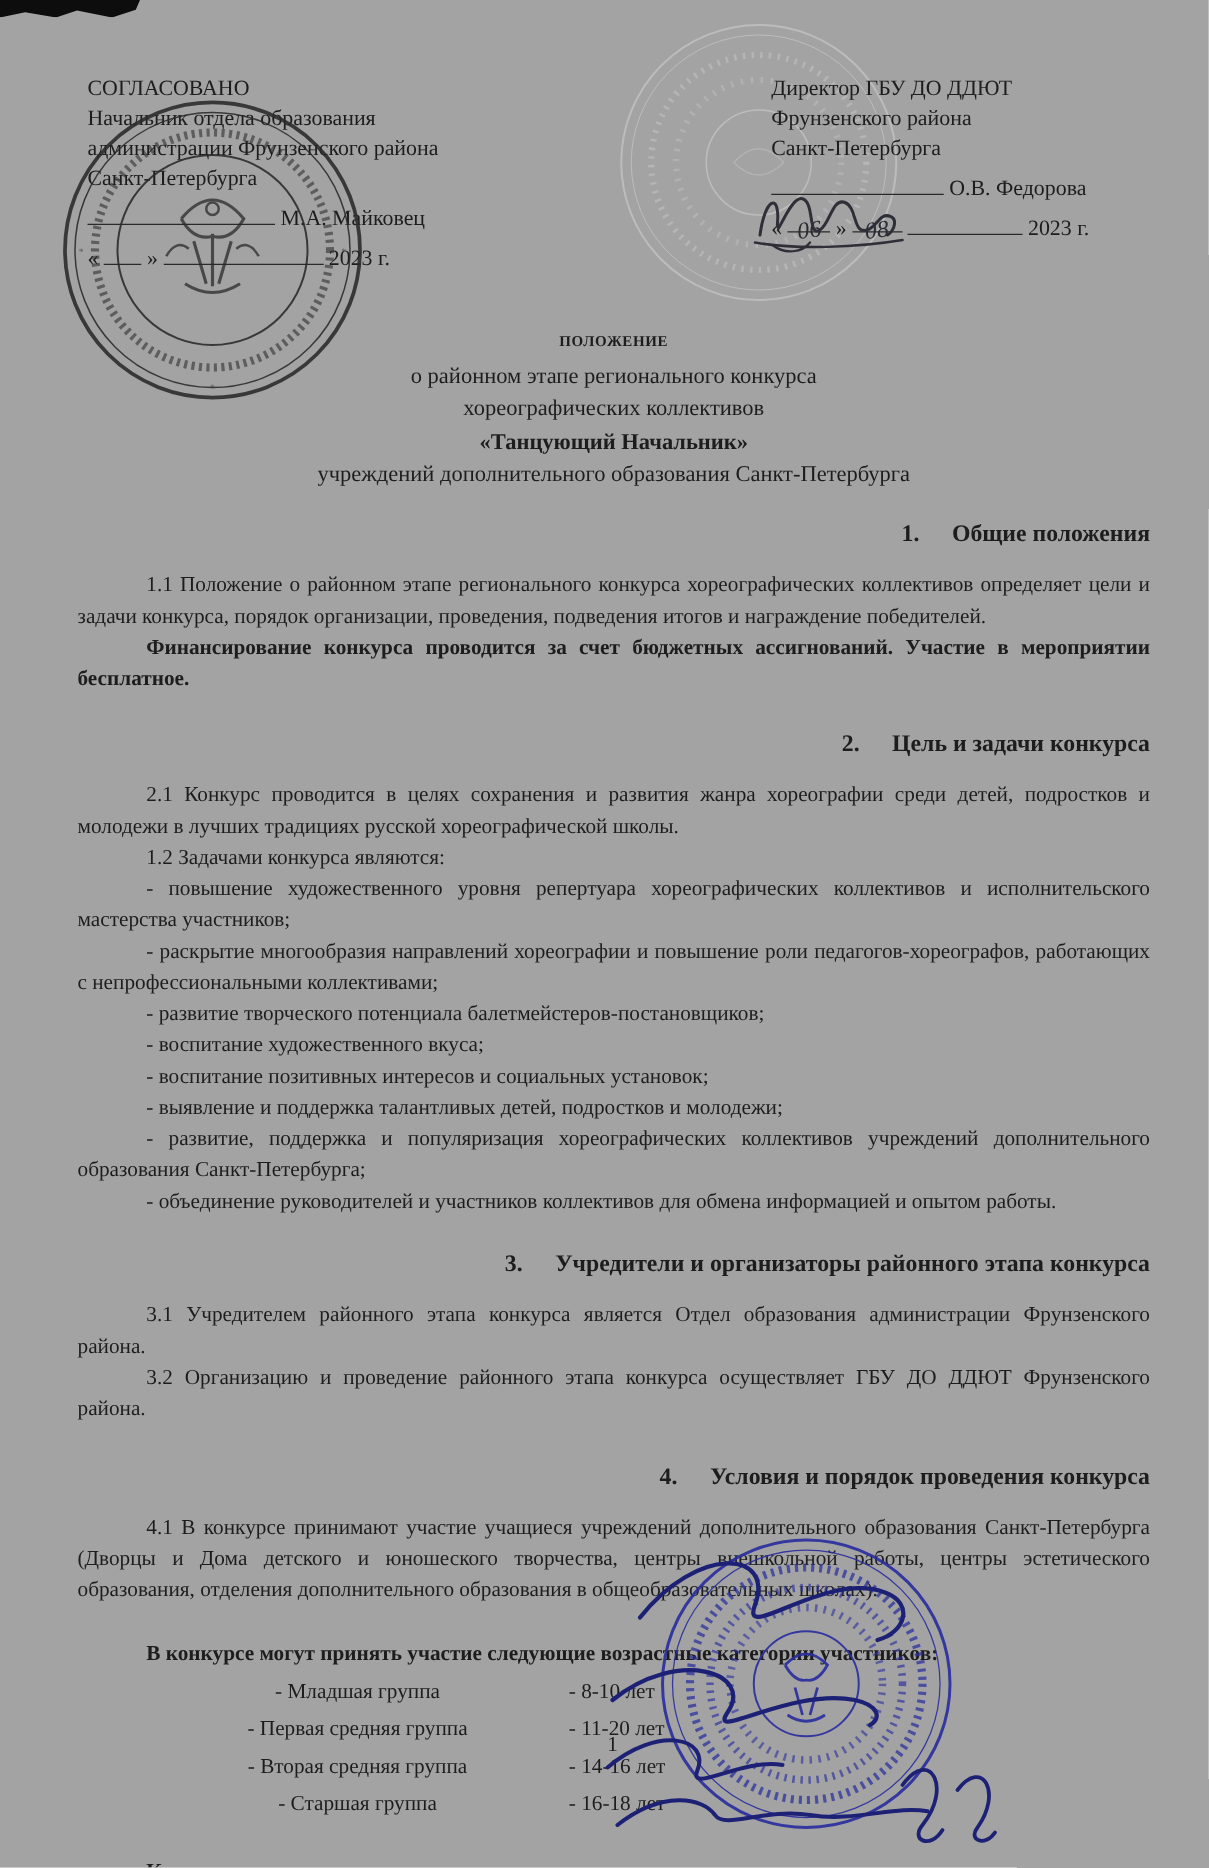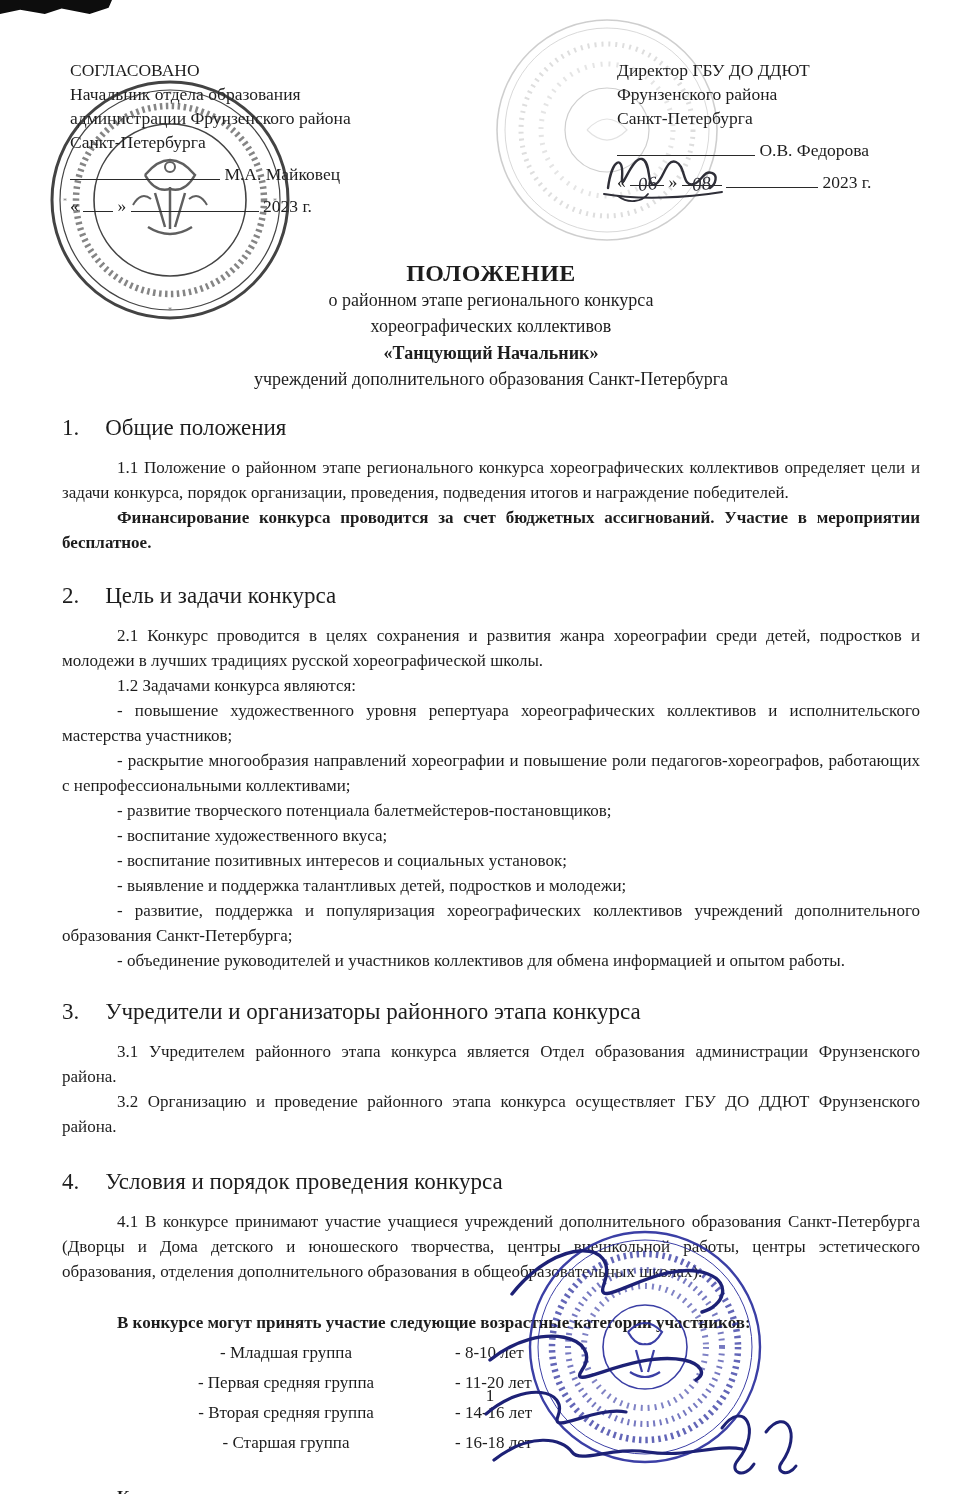--- a/index.html
+++ b/index.html
@@ -5,21 +5,21 @@
   :root{
     --ink:#1d1d1d;
     --stamp-blue:#2b2f9e;
     --sig-blue:#1d2176;
     --stamp-black:#2a2a2a;
     --stamp-faint:#c3c3c3;
   }
   html,body{margin:0;padding:0;background:#e9e9e9;}
   .page{
     position:relative;width:967px;height:1494px;margin:0 auto;
-    background:#ffffff;color:var(--ink);
+    background:#a3a3a3;color:var(--ink);
     font-family:"Liberation Serif","DejaVu Serif",serif;
     overflow:hidden;
   }
   
   .scan-artifact{
     position:absolute;left:0;top:0;width:112px;height:14px;background:#0d0d0d;
     clip-path:polygon(0 0,100% 0,97% 55%,80% 100%,55% 60%,40% 100%,18% 70%,0 100%);
   }
   
   .hdr{position:absolute;top:58px;font-size:17.5px;line-height:24px;}
@@ -31,24 +31,24 @@
   .hand{
     font-style:italic;color:#2b2b34;display:inline-block;
     transform:rotate(-7deg);font-size:19px;position:relative;top:2px;
   }
   
   .main{
     position:absolute;left:62px;top:246px;width:858px;
     font-size:17px;line-height:25px;text-align:justify;
   }
   .title-block{text-align:center;line-height:26.5px;font-size:18px;margin-top:14px;}
-  .title-main{font-size:24px;font-weight:bold;letter-spacing:.5px;}
+  .title-main{font-size:12px;font-weight:bold;letter-spacing:.5px;}
   .title-bold{font-weight:bold;}
   .sec-heading{
-    text-align:left;font-weight:normal;font-size:23px;
+    text-align:right;font-weight:bold;font-size:19px;
     margin-top:22px;margin-bottom:15px;
   }
   .sec-num{margin-right:26px;}
   .para{margin:0;text-indent:55px;}
   .para-bold{font-weight:bold;}
   .age-intro,.nom-intro{font-weight:bold;padding-left:55px;margin-top:24px;line-height:30px;}
   .age-row{display:flex;padding-left:55px;line-height:30px;text-align:center;}
   .age-group{width:338px;}
   .page-number{position:absolute;left:470px;top:1386px;width:40px;text-align:center;font-size:17px;}
   

